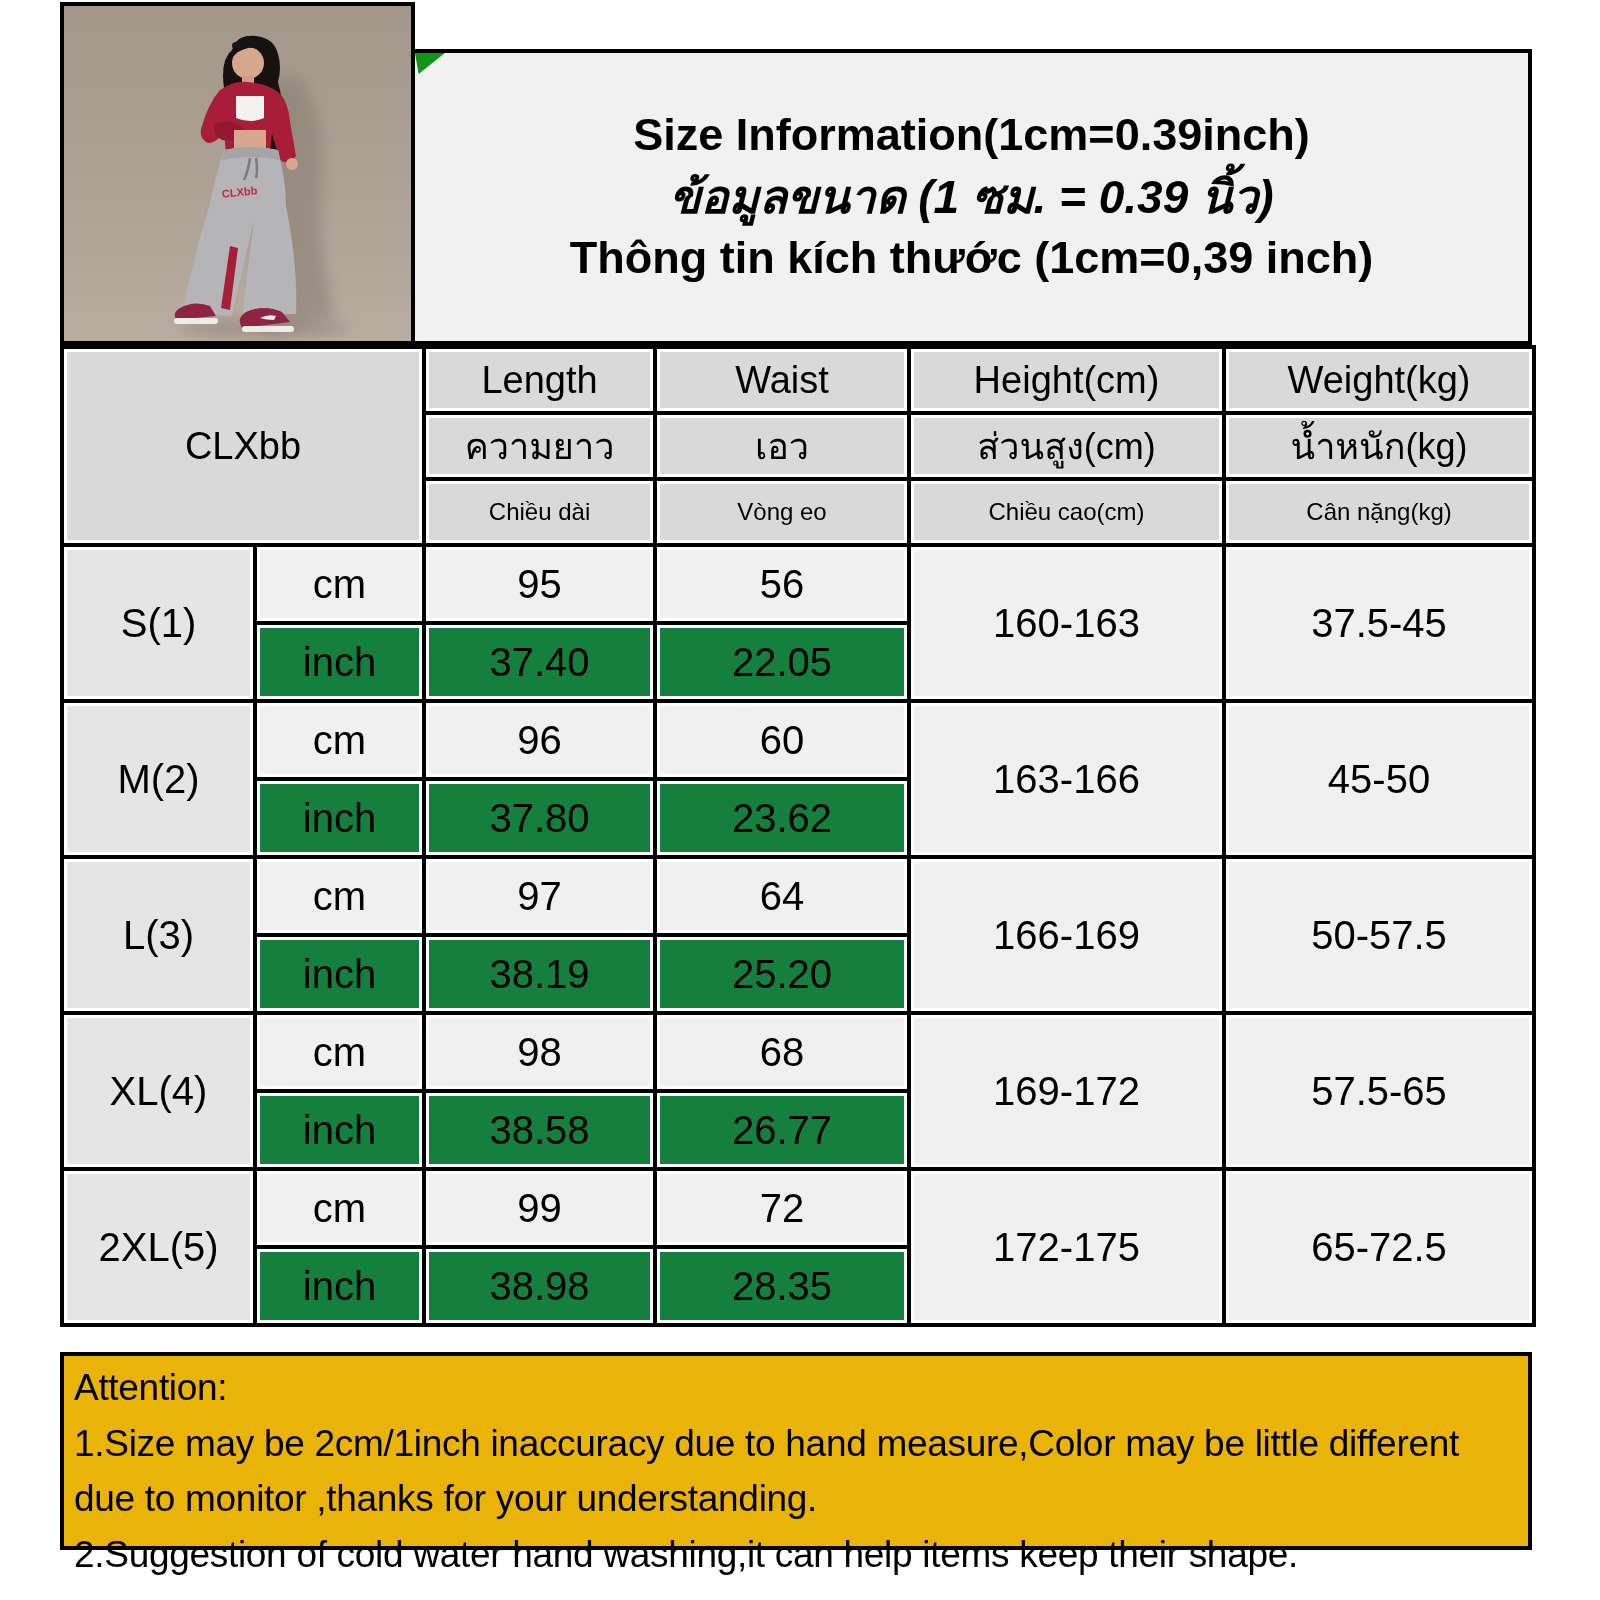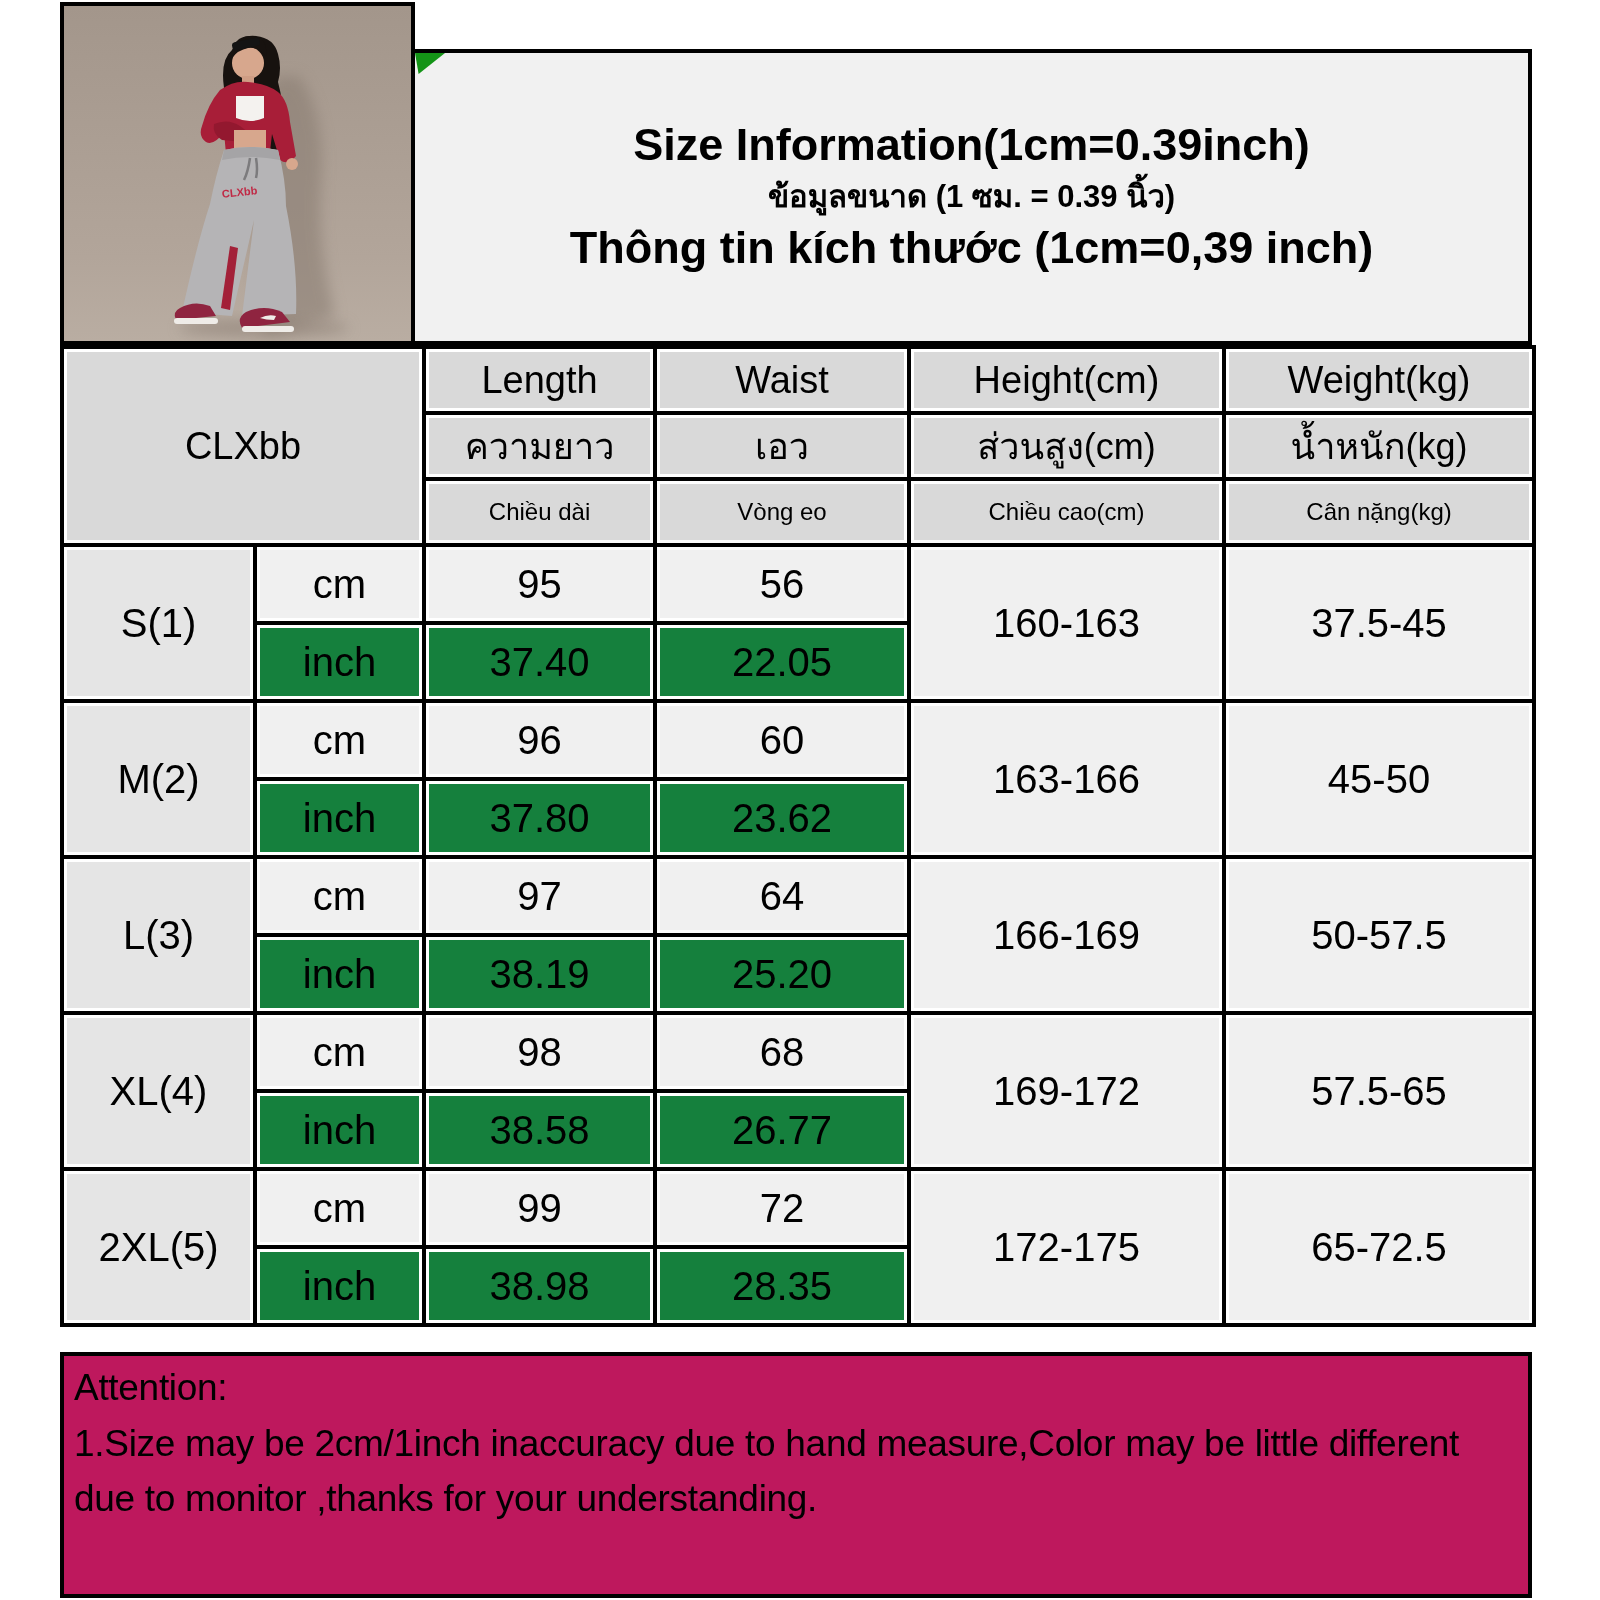--- a/index.html
+++ b/index.html
@@ -19,21 +19,21 @@
     flex:1 1 auto;margin-left:-4px;box-sizing:border-box;border:4px solid #000;
     background:#f1f1f1;position:relative;
     display:flex;flex-direction:column;justify-content:center;align-items:center;margin-top:47px;
   }
   .corner-marker{
     position:absolute;left:0;top:0;width:30px;height:21px;
     clip-path:polygon(0 0,100% 0,12% 100%);
   }
   .title-line{font-weight:bold;text-align:center;line-height:1.35;}
   .title-en{font-size:45px;}
-  .title-th{font-size:31px;}
+  .title-th{font-size:46px;font-style:italic;}
   .title-vi{font-size:45px;}
   
   table.size-table{
     position:absolute;left:60px;top:345px;width:1472px;
     border-collapse:collapse;table-layout:fixed;
   }
   table.size-table td{
     border:4px solid #000;text-align:center;vertical-align:middle;
     box-shadow:inset 0 0 0 3px #fff;overflow:hidden;
   }
@@ -43,22 +43,22 @@
   tr.hdr-vi td{font-size:24px;}
   td.size-head{font-size:62px;font-weight:bold;background:#d9d9d9;}
   tr.data-row td{height:72px;font-size:40px;font-weight:normal;}
   td.size-cell{background:#e5e5e5;font-weight:bold;font-size:42px;}
   td.unit-cell{font-weight:bold;font-size:38px;}
   tr.cm-row td.val-cell,tr.cm-row td.unit-cell{background:#f0f0f0;}
   tr.inch-row td{background:#15803d;}
   td.range-cell{background:#f0f0f0;font-size:40px;}
   
   .attention-box{
-    position:absolute;left:60px;top:1352px;width:1472px;height:246px;
-    box-sizing:border-box;border:4px solid #000;background:#be185d;
+    position:absolute;left:60px;top:1352px;width:1472px;height:198px;
+    box-sizing:border-box;border:4px solid #000;background:#eab308;
     padding:4px 14px 0 10px;font-size:37px;line-height:1.5;letter-spacing:-0.3px;
   }
   .attention-box p{margin:0;}
 </style>
 </head>
 <body>
 
 <div class="page">
 
   <div class="top-row">
@@ -224,15 +224,16 @@
         <td class="unit-cell">inch</td>
         <td class="val-cell">38.98</td>
         <td class="val-cell">28.35</td>
       </tr>
     </tbody>
   </table>
 
   <div class="attention-box">
     <p>Attention:</p>
     <p>1.Size may be 2cm/1inch inaccuracy due to hand measure,Color may be little different due to monitor ,thanks for your understanding.</p>
+    <p>2.Suggestion of cold water hand washing,it can help items keep their shape.</p>
   </div>
 
 </div>
 
 </body></html>

